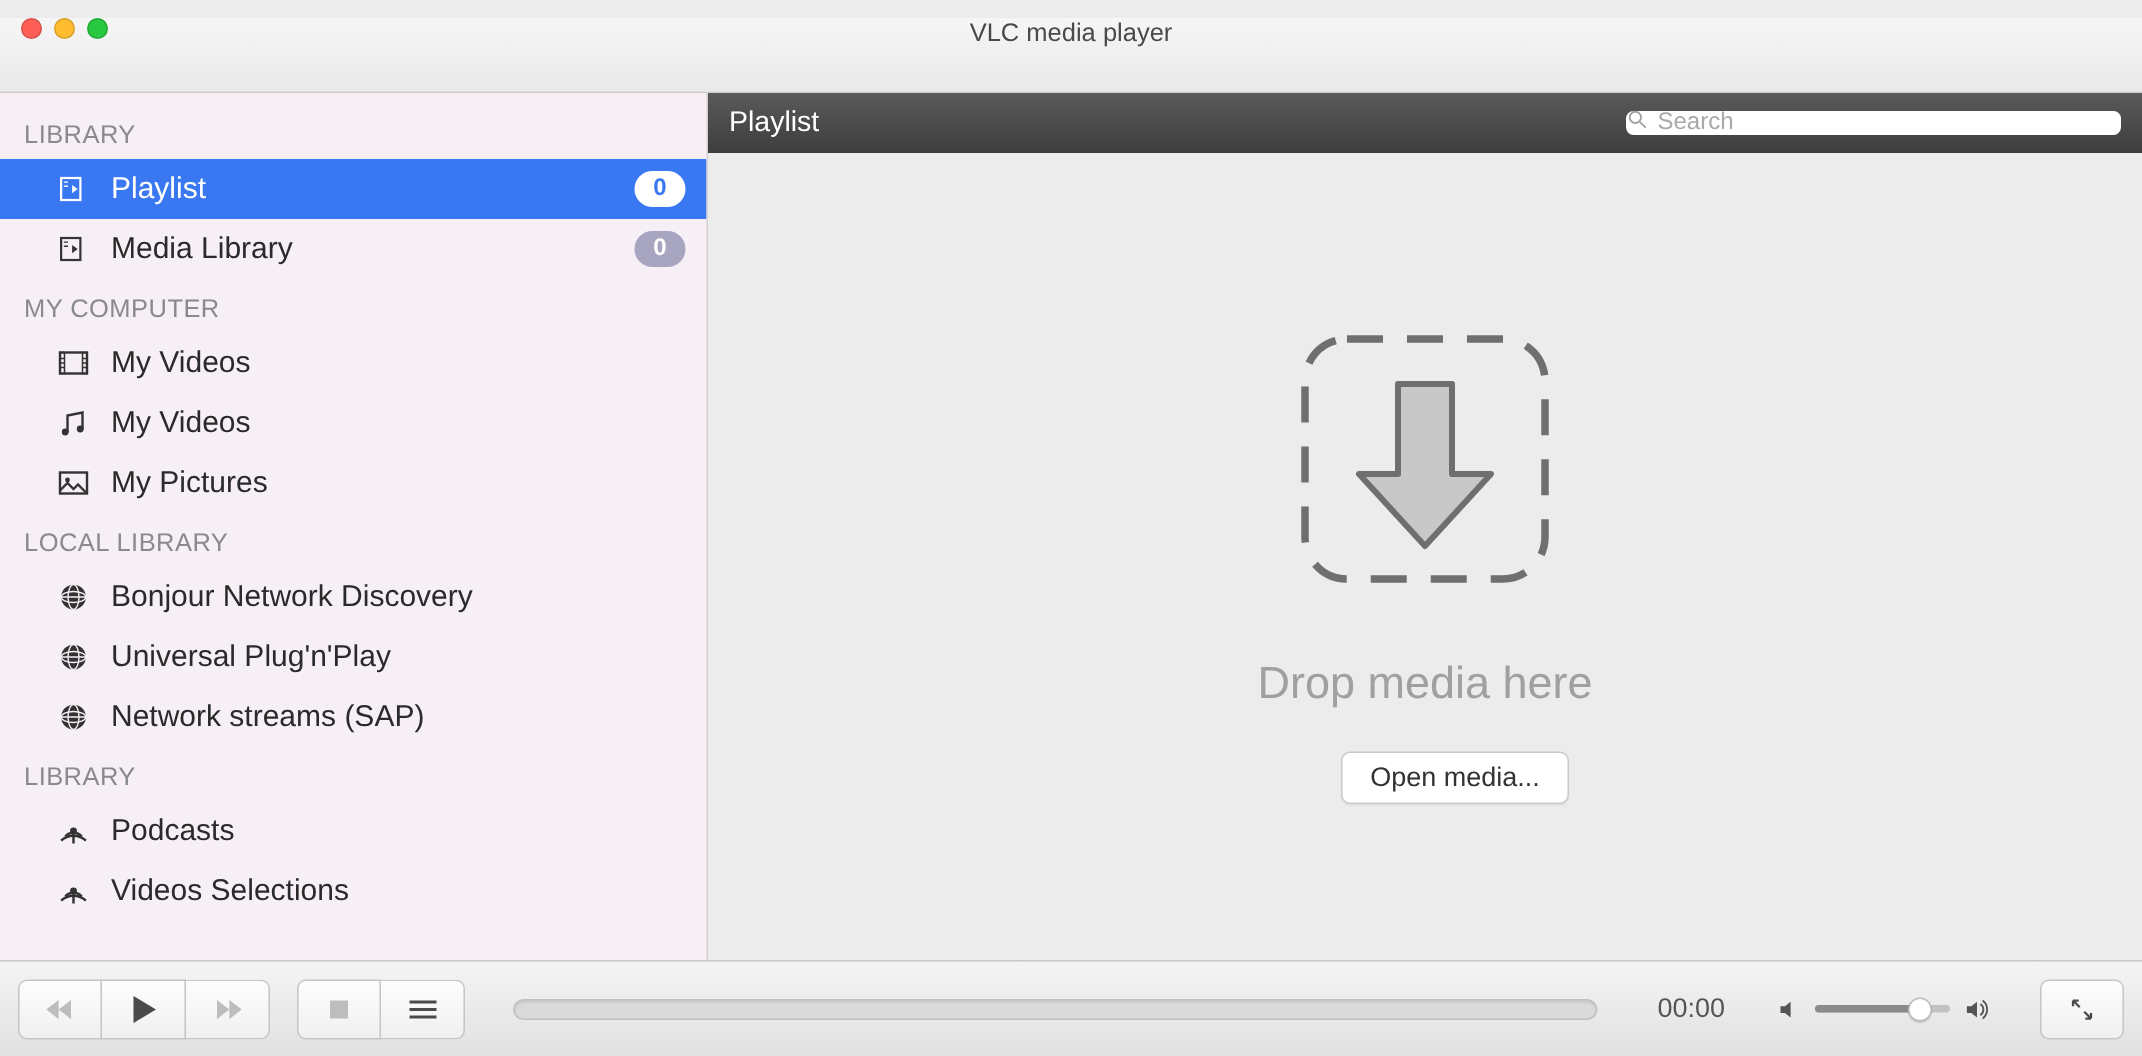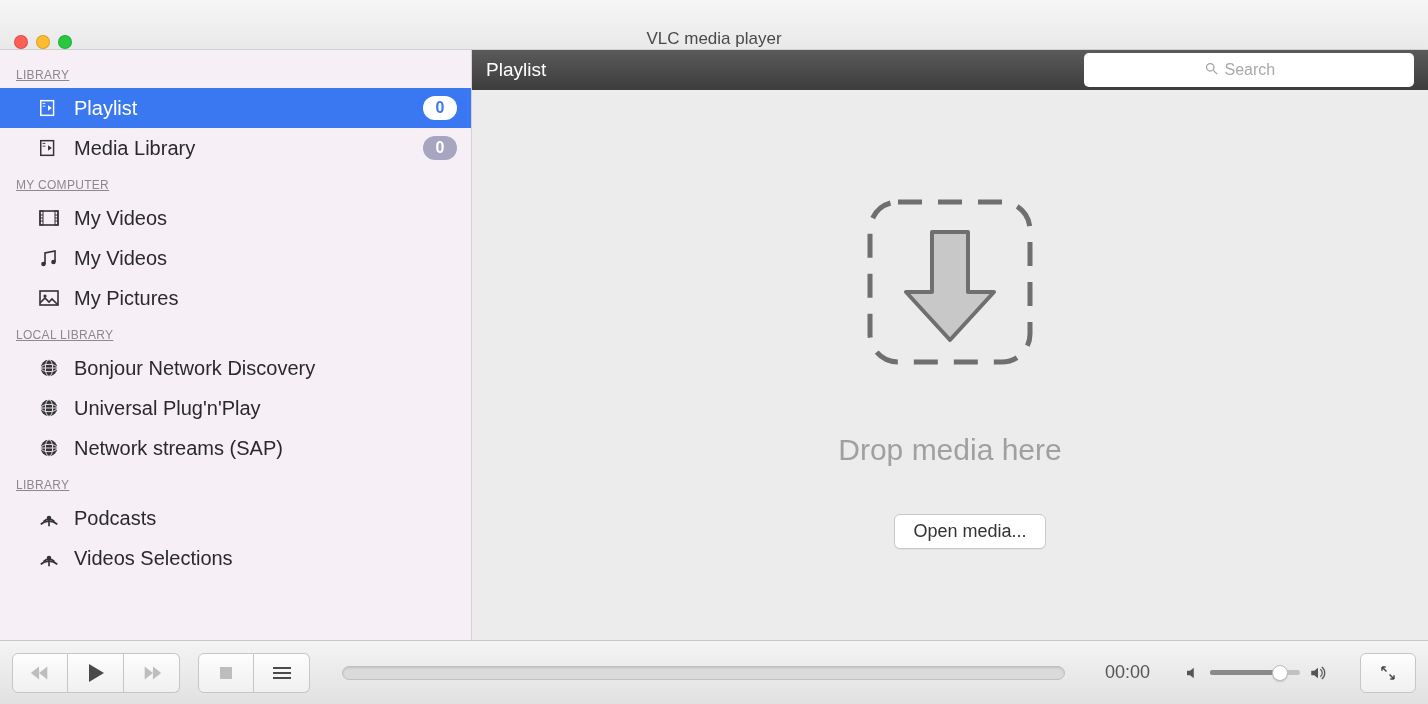--- a/index.html
+++ b/index.html
@@ -4,22 +4,23 @@
 <style>
   * { box-sizing: border-box; margin: 0; padding: 0; }
   html, body { width: 1428px; height: 704px; font-family: -apple-system, "Helvetica Neue", Arial, sans-serif; overflow: hidden; }
   body { display: flex; flex-direction: column; background: #ececec; }
 
   
   .titlebar {
     height: 50px;
     background: linear-gradient(#f6f6f6, #e9e9e9);
     border-bottom: 1px solid #cfcfcf;
-    display: flex; align-items: flex-end;
+    display: flex; align-items: flex-start;
     position: relative;
+    margin-top: 12px;
   }
   .traffic-lights { display: flex; gap: 8px; margin-left: 14px; }
   .tl { width: 14px; height: 14px; border-radius: 50%; border: 0.5px solid rgba(0,0,0,0.15); }
   .tl.red { background: #ff5f57; }
   .tl.yellow { background: #febc2e; }
   .tl.green { background: #28c840; }
   .title-text {
     position: absolute; left: 0; right: 0; text-align: center;
     font-size: 17px; color: #4a4a4a; font-weight: 400;
     pointer-events: none;
@@ -29,24 +30,23 @@
   .main { flex: 1; display: flex; overflow: hidden; }
 
   
   .sidebar {
     width: 472px; background: #f6eff6;
     border-right: 1px solid #d2d2d2;
     overflow-y: auto;
     padding-top: 8px;
   }
   .section-header {
-    font-size: 12px; color: #8a8a8a; font-weight: 500;
+    font-size: 17px; color: #8a8a8a; font-weight: 500;
     letter-spacing: 0.3px;
     padding: 10px 16px 6px 16px;
-    text-decoration: underline;
   }
   .sidebar-item {
     display: flex; align-items: center;
     height: 40px; padding: 0 14px 0 36px;
     font-size: 20px; color: #2a2a2a;
     cursor: default;
     position: relative;
   }
   .sidebar-item.selected {
     background: #3a78f2; color: #fff;
@@ -72,36 +72,36 @@
   .content { flex: 1; display: flex; flex-direction: column; background: #ececec; }
   .content-header {
     height: 40px;
     background: linear-gradient(#5a5a5a, #3d3d3d);
     display: flex; align-items: center;
     padding: 0 14px;
     color: #fff;
   }
   .content-header .header-title { font-size: 19px; font-weight: 400; flex: 1; }
   .search-box {
-    width: 330px; height: 34px;
+    width: 330px; height: 16px;
     background: #fff; border-radius: 5px;
-    display: flex; align-items: center; justify-content: center;
+    display: flex; align-items: center; justify-content: flex-start;
     gap: 6px;
     color: #a9a9a9; font-size: 16px;
   }
   .search-box input {
     border: none; outline: none; background: transparent;
     font-size: 16px; color: #333; width: 70px; text-align: left;
   }
   .search-box input::placeholder { color: #a9a9a9; }
 
   .drop-area {
     flex: 1; display: flex; flex-direction: column;
     align-items: center; justify-content: center;
-    gap: 47px;
+    gap: 28px;
     background: #ececec;
   }
   .drop-text { font-size: 30px; color: #a0a0a0; }
   .open-media-button {
     background: #fff; border: 1px solid #c9c9c9; border-radius: 6px;
     padding: 6px 18px; font-size: 18px; color: #333;
     box-shadow: 0 1px 1px rgba(0,0,0,0.05);
     cursor: default;
     margin-left: 40px;
   }

